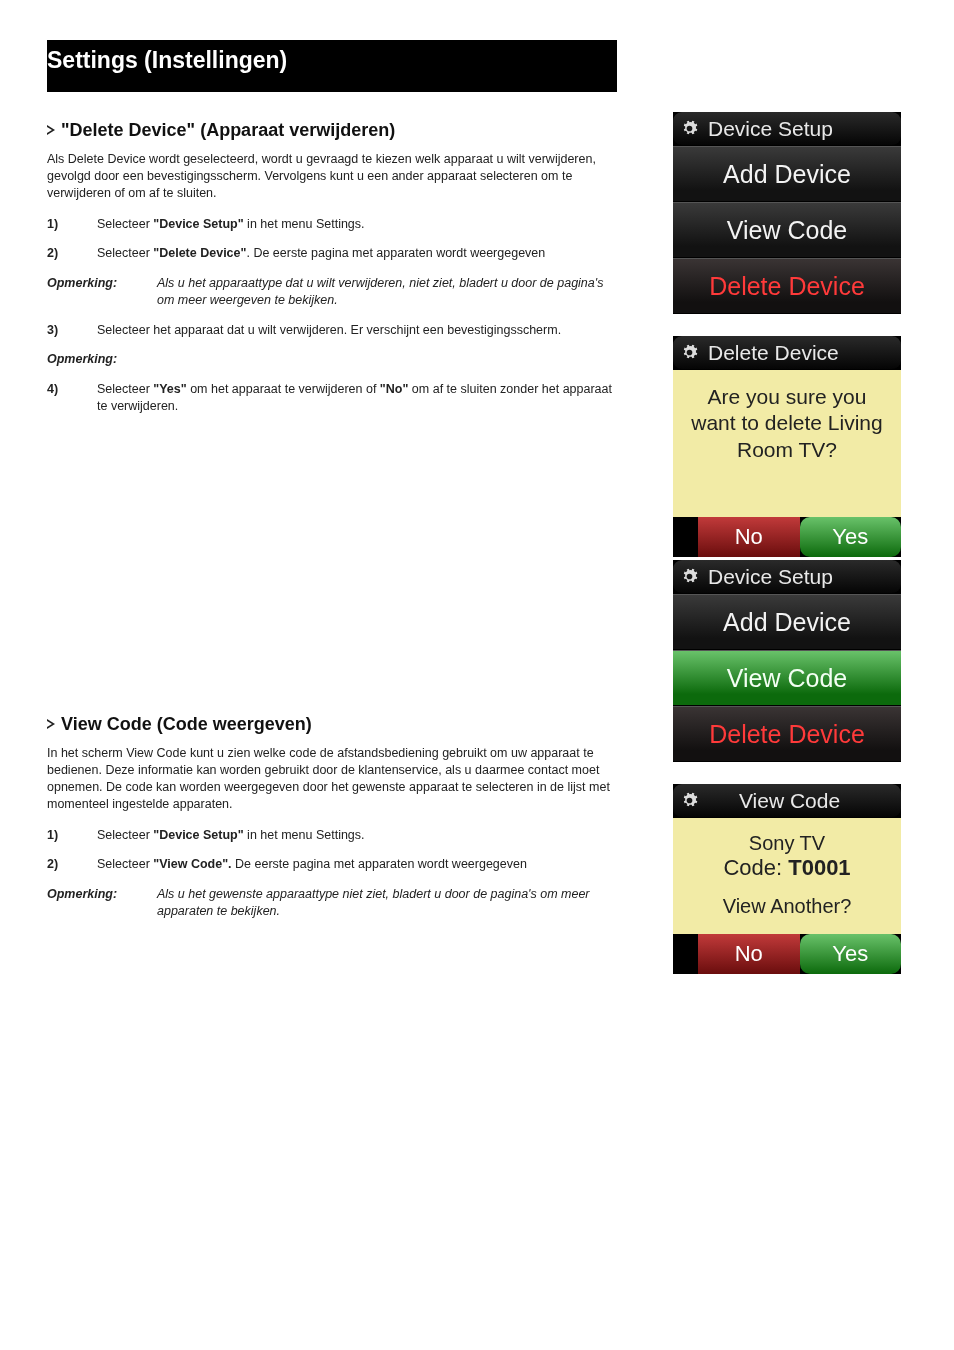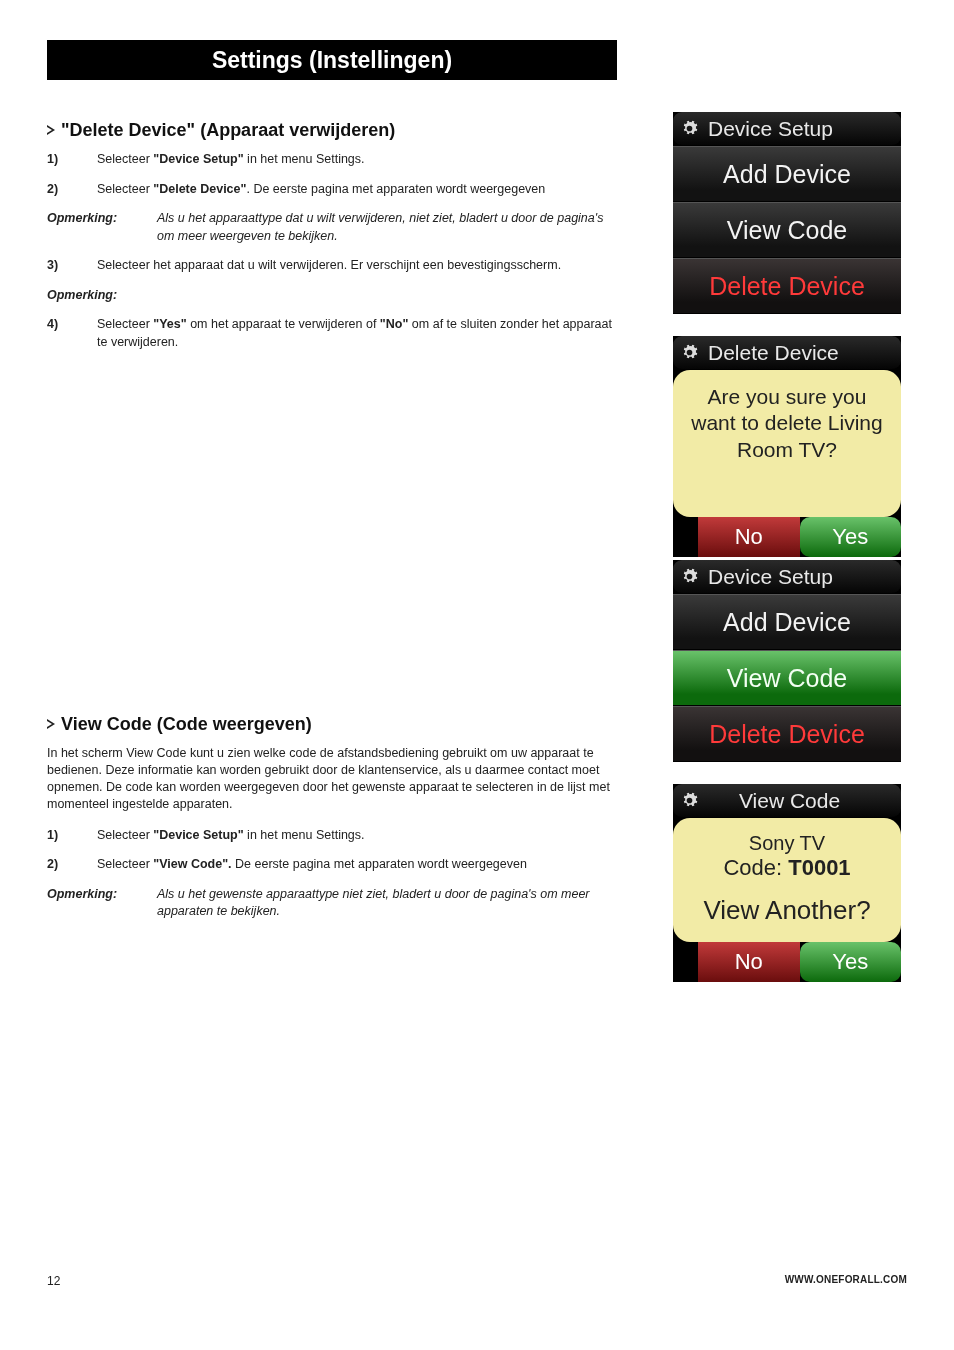--- a/index.html
+++ b/index.html
@@ -10,26 +10,26 @@
     width: 954px;
     height: 1350px;
     position: relative;
     padding: 0;
   }
   .page-wrap { position: relative; width: 100%; height: 100%; }
   .title-bar {
     position: absolute;
     top: 40px; left: 47px;
     width: 570px;
-    height: 40px;
+    height: 52px;
     background: #000;
     color: #fff;
     font-weight: 700;
     font-size: 23px;
-    text-align: center;
+    text-align: left;
     line-height: 40px;
   }
   .text-col {
     position: absolute;
     left: 47px;
     width: 570px;
   }
   .section-heading {
     font-weight: 700;
     font-size: 18px;
@@ -121,31 +121,30 @@
     background: linear-gradient(#3a3434,#121010 80%);
   }
   .scr-row.green-hl {
     background: linear-gradient(#69c26a,#0c6a0c 80%);
     color:#f3fff3;
   }
   .scr-body {
     background: #f2eba6;
     padding: 14px 10px 16px;
     text-align:center;
-    border-radius:17px;
   }
   .scr-body .q {
     font-size: 21px;
     color:#222;
     line-height:1.25;
   }
   .scr-body .line { font-size:20px; color:#222; }
   .scr-body .codeline { font-size:22px; color:#222; }
   .scr-body .codeline .code { font-weight:700; }
-  .scr-body .sub { font-size:26px; color:#222; margin-top:14px; }
+  .scr-body .sub { font-size:20px; color:#222; margin-top:14px; }
   .scr-btnrow { display:flex;padding-left:25px; }
   .scr-btn {
     flex:1;
     height:40px;
     display:flex;
     align-items:center;
     justify-content:center;
     font-size:22px;
     color:#fff;
   }
@@ -170,20 +169,21 @@
 <div class="page-wrap">
 
   <div class="title-bar">
     <span>Settings (Instellingen)</span>
   </div>
 
   <div class="text-col" style="top:120px;">
     <div class="section-heading">
       <span class="arrow"></span><span>"Delete Device" (Apparaat verwijderen)</span>
     </div>
+    <div class="intro">Als Delete Device wordt geselecteerd, wordt u gevraagd te kiezen welk apparaat u wilt verwijderen, gevolgd door een bevestigingsscherm. Vervolgens kunt u een ander apparaat selecteren om te verwijderen of om af te sluiten.</div>
 
     <div class="step-row">
       <div class="step-num">1)</div>
       <div class="step-body"><span>Selecteer </span><strong>"Device Setup"</strong><span> in het menu Settings.</span></div>
     </div>
     <div class="step-row">
       <div class="step-num">2)</div>
       <div class="step-body"><span>Selecteer </span><strong>"Delete Device"</strong><span>. De eerste pagina met apparaten wordt weergegeven</span></div>
     </div>
     <div class="note-row">
@@ -290,18 +290,14 @@
         </div>
         <div class="sub">View Another?</div>
       </div>
       <div class="scr-btnrow">
         <div class="scr-btn no">No</div>
         <div class="scr-btn yes">Yes</div>
       </div>
     </div>
   </div>
 
-  <div class="footer">
-    <span>12</span>
-    <span class="url">WWW.ONEFORALL.COM</span>
-  </div>
 
 </div>
 
 </body></html>

